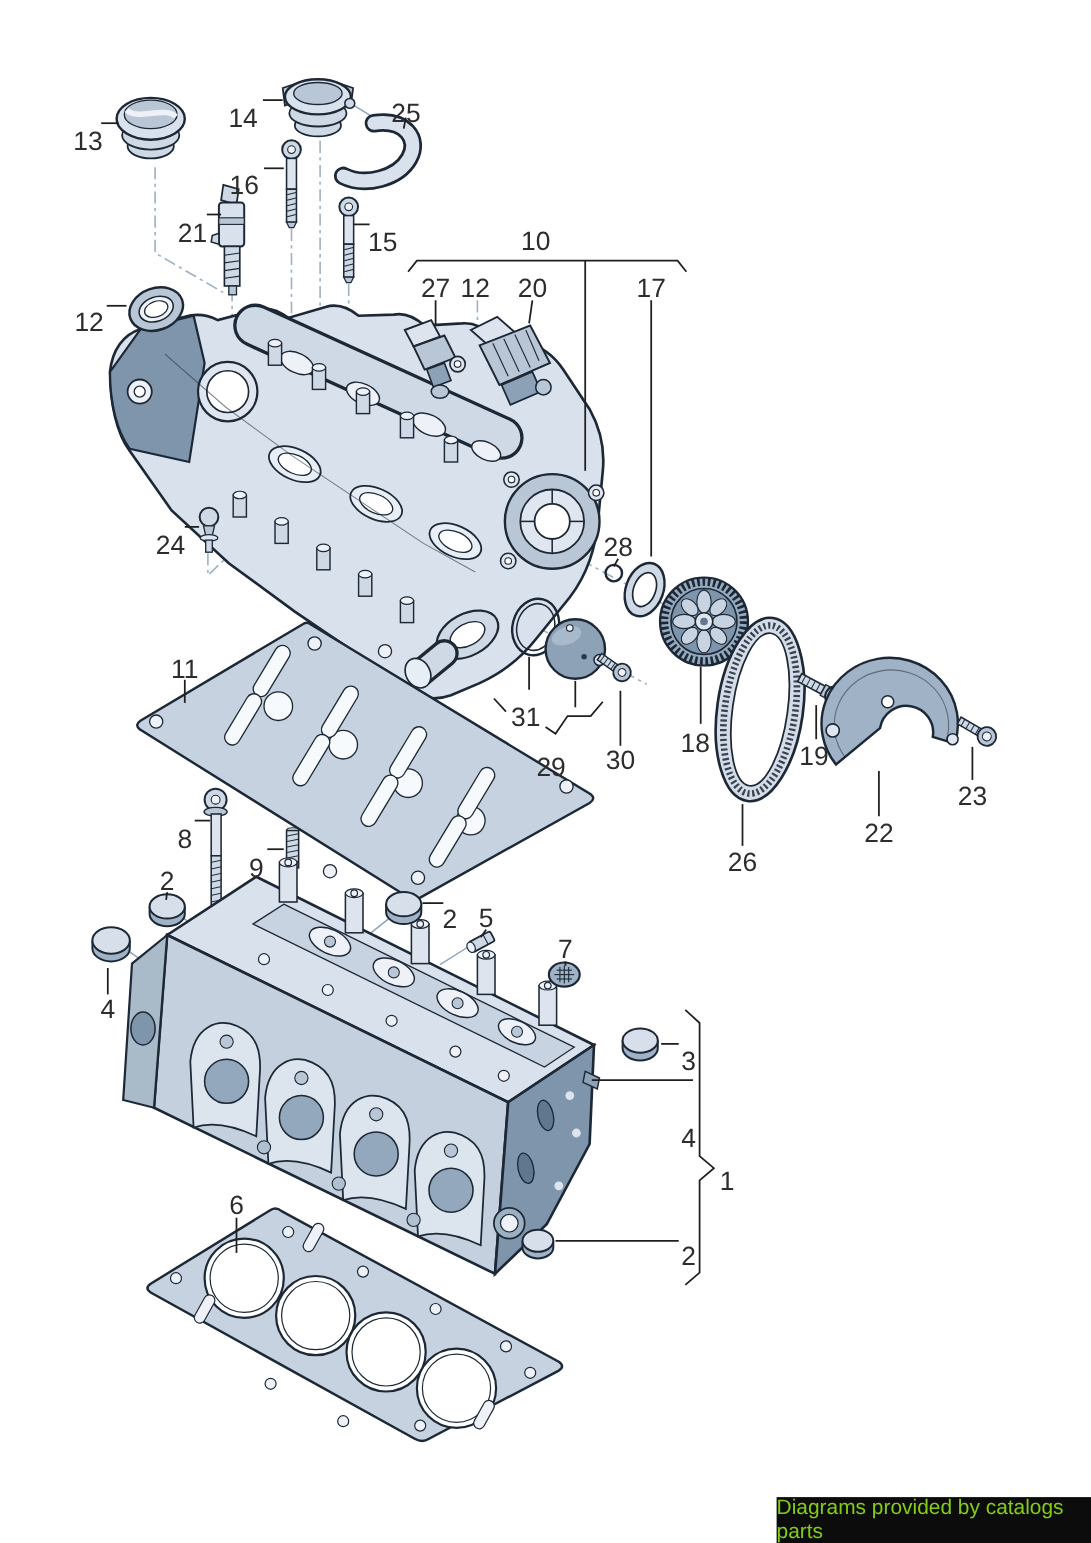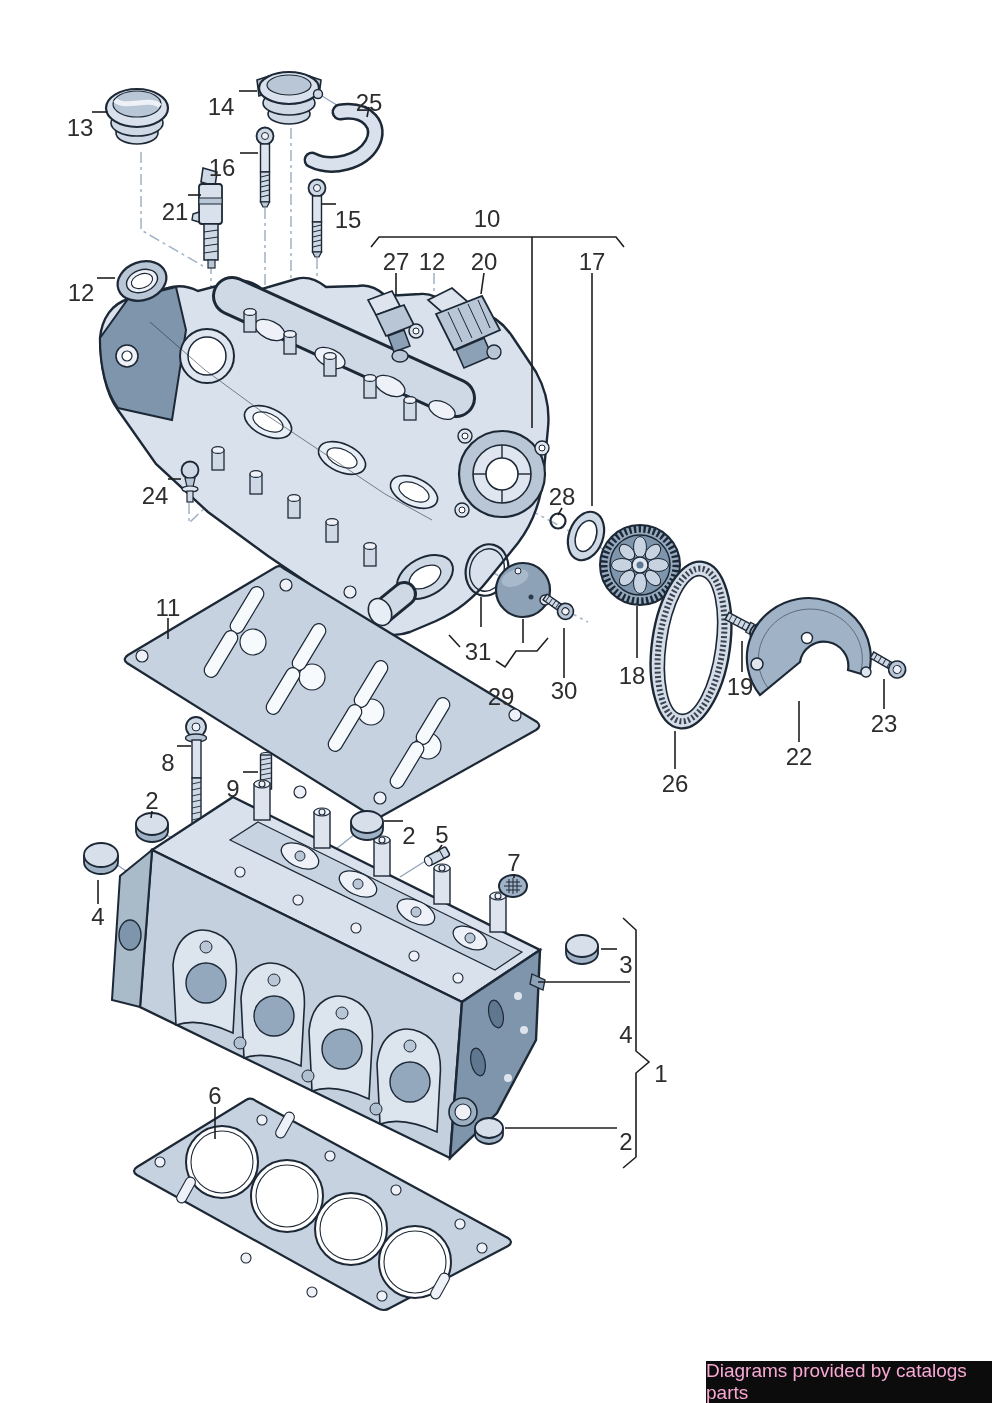--- a/index.html
+++ b/index.html
@@ -5,21 +5,21 @@
   html,body{margin:0;padding:0;background:#ffffff;}
   .stage{position:relative;width:992px;height:1403px;background:#ffffff;overflow:hidden;
          font-family:"Liberation Sans",sans-serif;}
   svg{position:absolute;left:0;top:0;}
   .part-label{font:24px "Liberation Sans",sans-serif;fill:#2d2d2d;text-anchor:middle;}
   .leader{stroke:#1f1f1f;stroke-width:1.6;fill:none;}
   .dash{stroke:#a0b3c5;stroke-width:1.5;fill:none;stroke-dasharray:11 4 3 4;}
   .install{stroke:#8fa3b8;stroke-width:1.3;fill:none;}
   #footer-bar{position:absolute;display:flex;align-items:center;justify-content:center;
       left:706px;top:1361px;width:286px;height:42px;background:#0c0c0c;}
-  #footer-bar span{color:#f9a8d4;font-size:19px;font-family:"Liberation Sans",sans-serif;}
+  #footer-bar span{color:#84cc16;font-size:19px;font-family:"Liberation Sans",sans-serif;}
 </style>
 </head>
 <body>
 
 <div class="stage">
 <svg width="992" height="1403" viewBox="0 0 992 1403">
 
   <g>
     <path class="dash" d="M141,152 V230 L203,266"></path>
     <path class="dash" d="M291,128 V383"></path>

